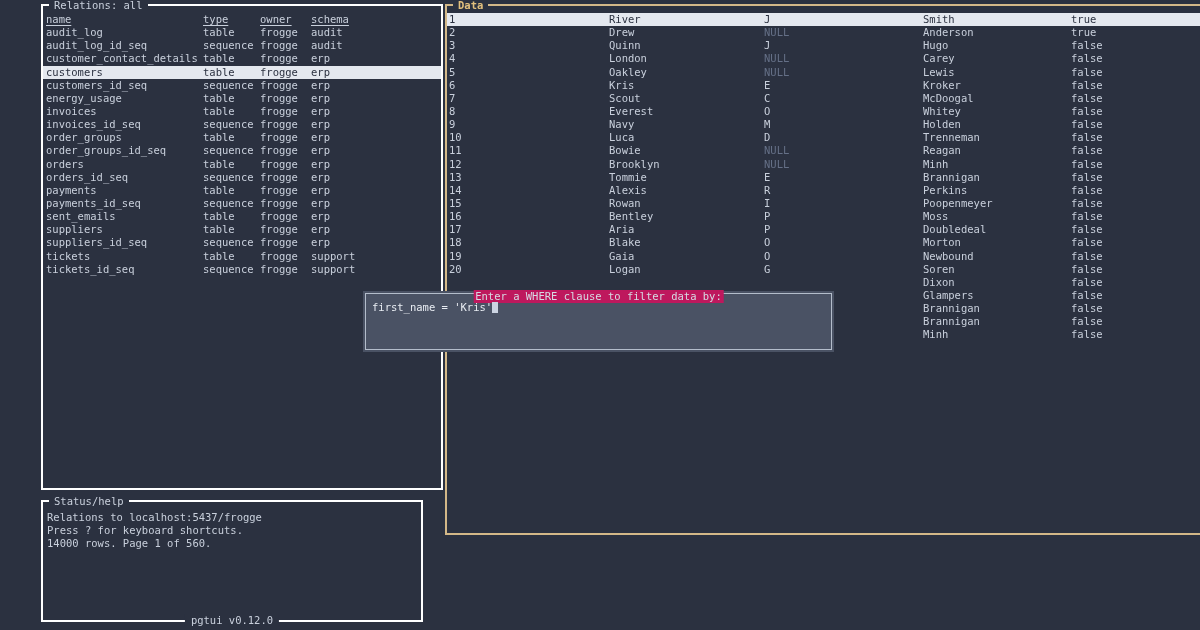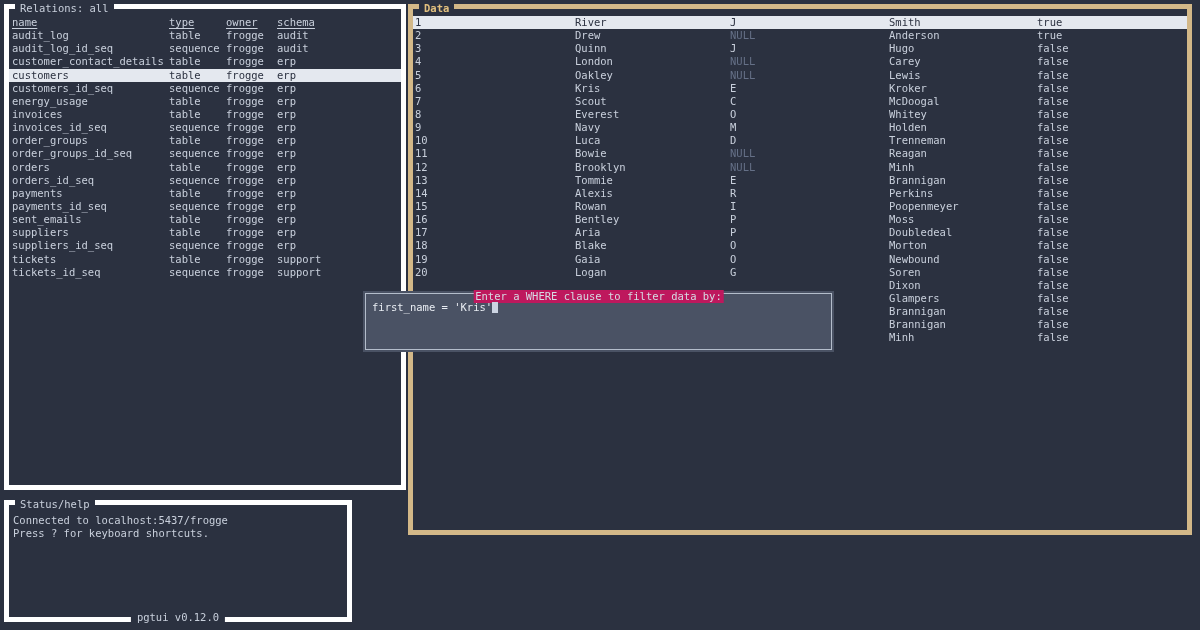--- a/index.html
+++ b/index.html
@@ -7,34 +7,35 @@
   body {
     background:#2b3140;
     font-family:"DejaVu Sans Mono", monospace;
     font-size:10.5px;
     color:#c9d0dc;
     position:relative;
     overflow:hidden;
   }
   .panel {
     position:absolute;
-    border:5px solid #ffffff;
+    border:2px solid #ffffff;
     background:#2b3140;
+    margin-left:37px;
   }
   .panel-title {
     position:absolute;
     top:-7px;
     left:6px;
     background:#2b3140;
     padding:0 5px;
     white-space:nowrap;
     line-height:13px;
   }
   #relations-panel { left:4px; top:4px; width:402px; height:486px; }
-  #status-panel    { left:4px; top:500px; width:348px; height:122px; }
+  #status-panel    { left:4px; top:500px; width:382px; height:122px; }
   #data-panel      { left:408px; top:4px; width:784px; height:531px; border-color:#d3b888; }
   #data-panel .panel-title { color:#e2c07e; font-weight:bold; }
 
   .tbl { margin-top:7px; width:100%; }
   .row { display:flex; height:13.15px; line-height:13.15px; white-space:pre; overflow:hidden; }
   .row.selected { background:#e4e8ef; color:#2b3140; }
   .cell { overflow:hidden; white-space:pre; }
   .u { text-decoration:underline; text-underline-offset:2px; }
   .null-val { color:#657087; }
 
@@ -264,22 +265,23 @@
           <span class="cell c-rowner">frogge</span>
           <span class="cell c-rschema">support</span>
         </div>
       </div>
   </div>
 </div>
 
 <div class="panel" id="status-panel">
   <div class="panel-title">Status/help</div>
   <div class="status-lines">
-    <div>Connected to localhost:5437/frogge</div>
+    <div>Relations to localhost:5437/frogge</div>
     <div>Press ? for keyboard shortcuts.</div>
+    <div>14000 rows. Page 1 of 560.</div>
   </div>
   <div class="version-label">pgtui v0.12.0</div>
 </div>
 
 <div class="panel" id="data-panel">
   <div class="panel-title">Data</div>
   <div class="tbl">
     <div>
 
         <div class="row selected">

